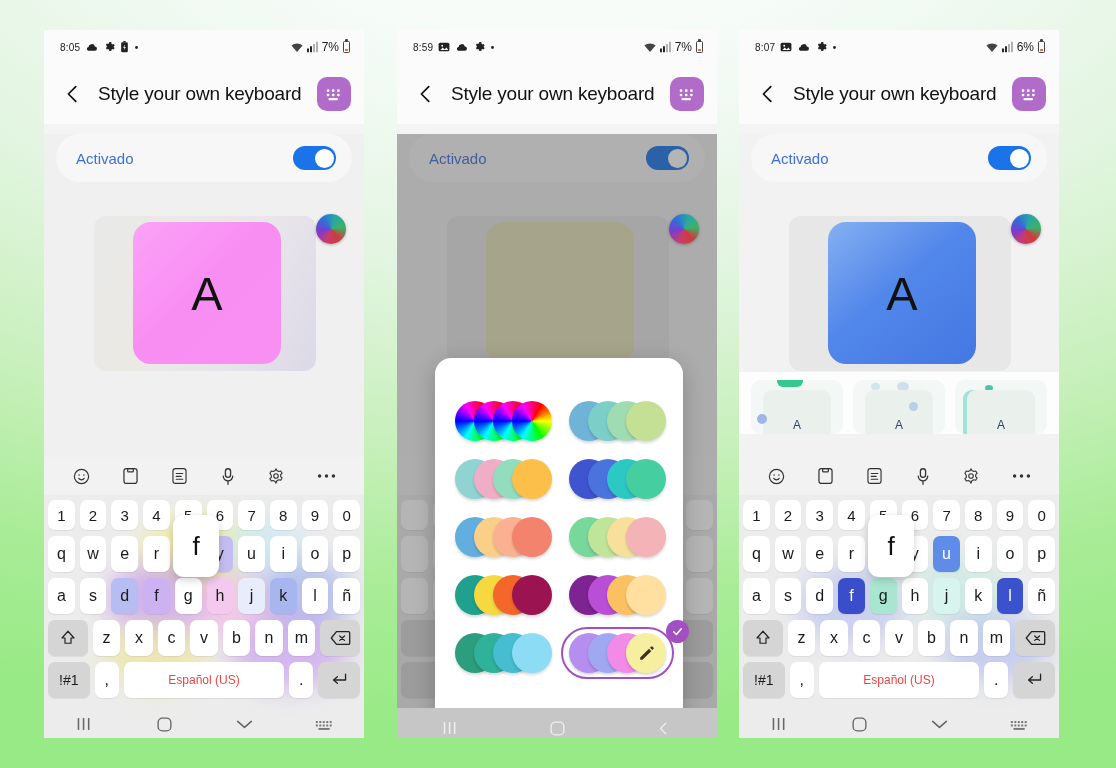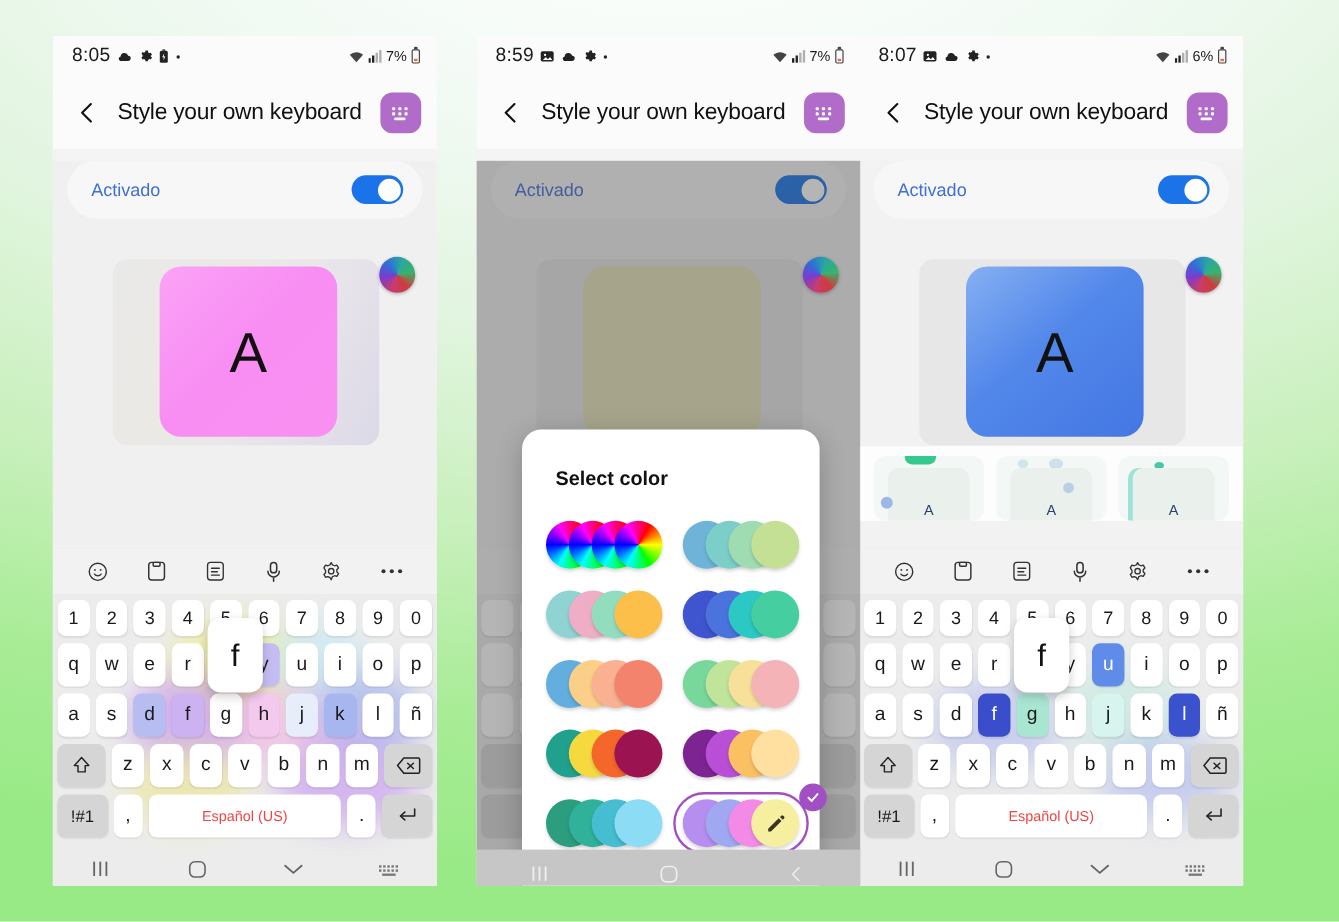--- a/index.html
+++ b/index.html
@@ -18,35 +18,35 @@
   .phone {
     position: absolute;
     top: 30px;
     width: 320px;
     height: 708px;
     background: #f4f4f4;
     overflow: hidden;
   }
   #phone1 { left: 44px; }
   #phone2 { left: 397px; }
-  #phone3 { left: 716px; }
+  #phone3 { left: 739px; }
 
   
   .statusbar {
     height: 34px;
     background: #fbfbfb;
     display: flex; align-items: center;
     padding: 0 14px 0 16px;
     font-size: 12.5px;
     color: #1a1a1a;
     position: relative;
     z-index: 3;
   }
   .sb-left { display: flex; align-items: center; gap: 5px; }
-  .sb-time { font-size: 16px; letter-spacing: .2px; }
+  .sb-time { font-size: 10px; letter-spacing: .2px; }
   .sb-right { margin-left: auto; display: flex; align-items: center; gap: 3px; font-size: 12px;}
   .sb-ico { display:inline-flex; align-items:center; }
   .batt {
     width: 7px; height: 12px; border: 1.4px solid #444; border-radius: 1.5px;
     position: relative; display:inline-block; margin-left: 1px;
   }
   .batt:before { content:""; position:absolute; top:-3px; left:1.3px; width:3px; height:2px; background:#444; border-radius:1px 1px 0 0;}
   .batt:after { content:""; position:absolute; left:0.7px; right:0.7px; bottom:0.7px; height:26%; background:#e8734a; border-radius:0 0 .5px .5px;}
 
   
@@ -674,21 +674,20 @@
             <div class="key small"></div>
             <div class="key fn"></div>
           </div>
       </div>
       <div class="navbar"></div>
     </div>
 
     <div class="scrim"></div>
 
     <div class="dialog">
-      <div class="dialog-title">Select color</div>
 
       <div class="swatch-grid">
 
         <div class="swatch-cell">
           <div class="sw-row">
             <div class="sw" style="background:conic-gradient(from 90deg,#ff0,#0f0,#0ff,#00f,#f0f,#f00,#ff0);"></div>
             <div class="sw" style="background:conic-gradient(from 90deg,#ff0,#0f0,#0ff,#00f,#f0f,#f00,#ff0);"></div>
             <div class="sw" style="background:conic-gradient(from 90deg,#ff0,#0f0,#0ff,#00f,#f0f,#f00,#ff0);"></div>
             <div class="sw" style="background:conic-gradient(from 90deg,#ff0,#0f0,#0ff,#00f,#f0f,#f00,#ff0);"></div>
           </div>

